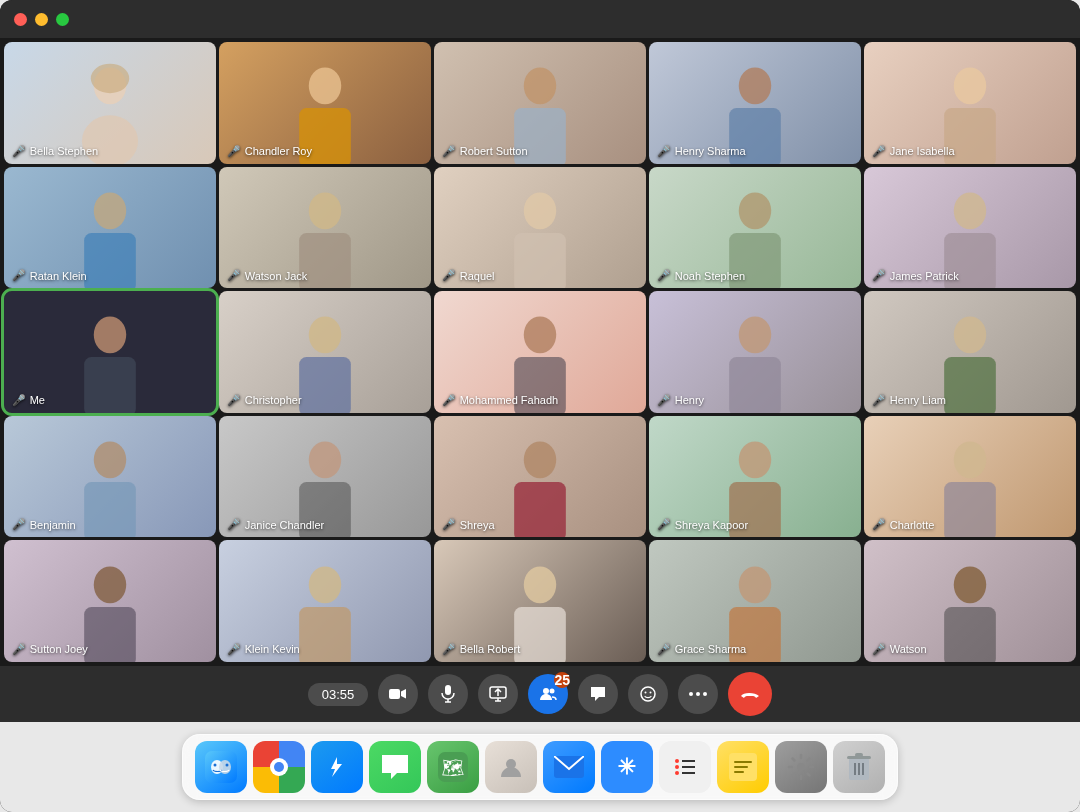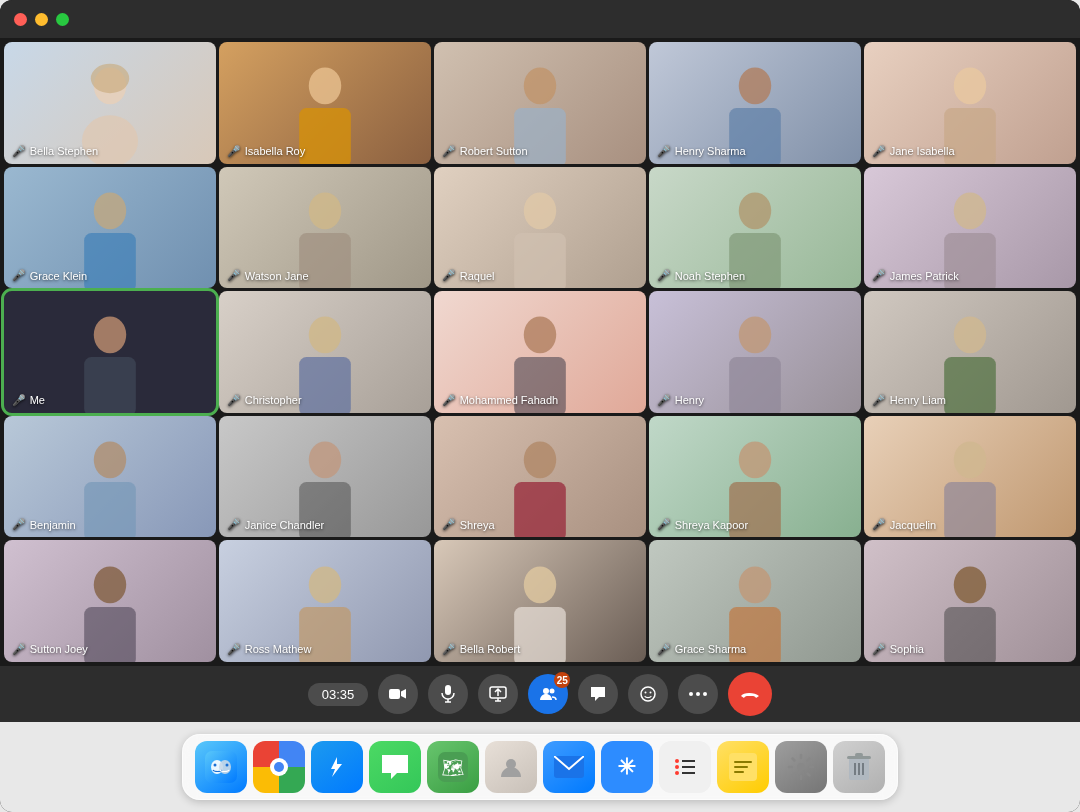--- a/index.html
+++ b/index.html
@@ -132,21 +132,21 @@
       width: 44px;
       height: 44px;
     }
 
     .badge {
       position: absolute;
       top: -2px;
       right: -2px;
       background: #c2410c;
       color: #fff;
-      font-size: 10px;
+      font-size: 14px;
       font-weight: bold;
       width: 16px;
       height: 16px;
       border-radius: 50%;
       display: flex;
       align-items: center;
       justify-content: center;
     }
 
     
@@ -274,21 +274,21 @@
       </div>
       <div class="video-cell p2">
         <div class="cell-content">
           <svg class="person-figure" viewBox="0 0 100 140" xmlns="http://www.w3.org/2000/svg">
             <ellipse cx="50" cy="35" rx="22" ry="25" fill="#e8c090" opacity="0.8"></ellipse>
             <rect x="15" y="65" width="70" height="80" rx="10" fill="#d4900a" opacity="0.8"></rect>
           </svg>
         </div>
         <div class="person-label">
           <span>🎤</span>
-          <span>Isabella Roy</span>
+          <span>Chandler Roy</span>
         </div>
       </div>
       <div class="video-cell p3">
         <div class="cell-content">
           <svg class="person-figure" viewBox="0 0 100 140" xmlns="http://www.w3.org/2000/svg">
             <ellipse cx="50" cy="35" rx="22" ry="25" fill="#c0956c" opacity="0.8"></ellipse>
             <rect x="15" y="65" width="70" height="80" rx="10" fill="#9ab0c8" opacity="0.7"></rect>
           </svg>
         </div>
         <div class="person-label">
@@ -325,33 +325,33 @@
     <div class="video-row">
       <div class="video-cell p6">
         <div class="cell-content">
           <svg class="person-figure" viewBox="0 0 100 140" xmlns="http://www.w3.org/2000/svg">
             <ellipse cx="50" cy="35" rx="22" ry="25" fill="#c0a880" opacity="0.8"></ellipse>
             <rect x="15" y="65" width="70" height="80" rx="10" fill="#4080b8" opacity="0.7"></rect>
           </svg>
         </div>
         <div class="person-label">
           <span>🎤</span>
-          <span>Grace Klein</span>
+          <span>Ratan Klein</span>
         </div>
       </div>
       <div class="video-cell p7">
         <div class="cell-content">
           <svg class="person-figure" viewBox="0 0 100 140" xmlns="http://www.w3.org/2000/svg">
             <ellipse cx="50" cy="35" rx="22" ry="25" fill="#d0b888" opacity="0.8"></ellipse>
             <rect x="15" y="65" width="70" height="80" rx="10" fill="#a09080" opacity="0.7"></rect>
           </svg>
         </div>
         <div class="person-label">
           <span>🎤</span>
-          <span>Watson Jane</span>
+          <span>Watson Jack</span>
         </div>
       </div>
       <div class="video-cell p8">
         <div class="cell-content">
           <svg class="person-figure" viewBox="0 0 100 140" xmlns="http://www.w3.org/2000/svg">
             <ellipse cx="50" cy="35" rx="22" ry="25" fill="#e0c8a8" opacity="0.8"></ellipse>
             <rect x="15" y="65" width="70" height="80" rx="10" fill="#d0c0b0" opacity="0.7"></rect>
           </svg>
         </div>
         <div class="person-label">
@@ -499,21 +499,21 @@
       </div>
       <div class="video-cell p20">
         <div class="cell-content">
           <svg class="person-figure" viewBox="0 0 100 140" xmlns="http://www.w3.org/2000/svg">
             <ellipse cx="50" cy="35" rx="22" ry="25" fill="#d0b890" opacity="0.8"></ellipse>
             <rect x="15" y="65" width="70" height="80" rx="10" fill="#908898" opacity="0.7"></rect>
           </svg>
         </div>
         <div class="person-label">
           <span>🎤</span>
-          <span>Jacquelin</span>
+          <span>Charlotte</span>
         </div>
       </div>
     </div>
 
     <div class="video-row">
       <div class="video-cell p21">
         <div class="cell-content">
           <svg class="person-figure" viewBox="0 0 100 140" xmlns="http://www.w3.org/2000/svg">
             <ellipse cx="50" cy="35" rx="22" ry="25" fill="#8a6850" opacity="0.9"></ellipse>
             <rect x="15" y="65" width="70" height="80" rx="10" fill="#504858" opacity="0.6"></rect>
@@ -526,21 +526,21 @@
       </div>
       <div class="video-cell p22">
         <div class="cell-content">
           <svg class="person-figure" viewBox="0 0 100 140" xmlns="http://www.w3.org/2000/svg">
             <ellipse cx="50" cy="35" rx="22" ry="25" fill="#d0b888" opacity="0.8"></ellipse>
             <rect x="15" y="65" width="70" height="80" rx="10" fill="#c09868" opacity="0.7"></rect>
           </svg>
         </div>
         <div class="person-label">
           <span>🎤</span>
-          <span>Ross Mathew</span>
+          <span>Klein Kevin</span>
         </div>
       </div>
       <div class="video-cell p23">
         <div class="cell-content">
           <svg class="person-figure" viewBox="0 0 100 140" xmlns="http://www.w3.org/2000/svg">
             <ellipse cx="50" cy="35" rx="22" ry="25" fill="#e0c8a0" opacity="0.8"></ellipse>
             <rect x="15" y="65" width="70" height="80" rx="10" fill="#e8e0d8" opacity="0.7"></rect>
           </svg>
         </div>
         <div class="person-label">
@@ -562,28 +562,28 @@
       </div>
       <div class="video-cell p25">
         <div class="cell-content">
           <svg class="person-figure" viewBox="0 0 100 140" xmlns="http://www.w3.org/2000/svg">
             <ellipse cx="50" cy="35" rx="22" ry="25" fill="#8a6848" opacity="0.9"></ellipse>
             <rect x="15" y="65" width="70" height="80" rx="10" fill="#404040" opacity="0.5"></rect>
           </svg>
         </div>
         <div class="person-label">
           <span>🎤</span>
-          <span>Sophia</span>
+          <span>Watson</span>
         </div>
       </div>
     </div>
   </div>
 
   <div class="control-bar">
-    <div class="timer-badge">03:35</div>
+    <div class="timer-badge">03:55</div>
 
     <button class="ctrl-btn" title="Video">
       <svg width="18" height="14" viewBox="0 0 18 14" fill="white">
         <rect x="0" y="2" width="11" height="10" rx="2"></rect>
         <path d="M12 4.5l5-2.5v9.5l-5-2.5V4.5z"></path>
       </svg>
     </button>
 
     <button class="ctrl-btn" title="Microphone">
       <svg width="14" height="18" viewBox="0 0 14 18" fill="white">

